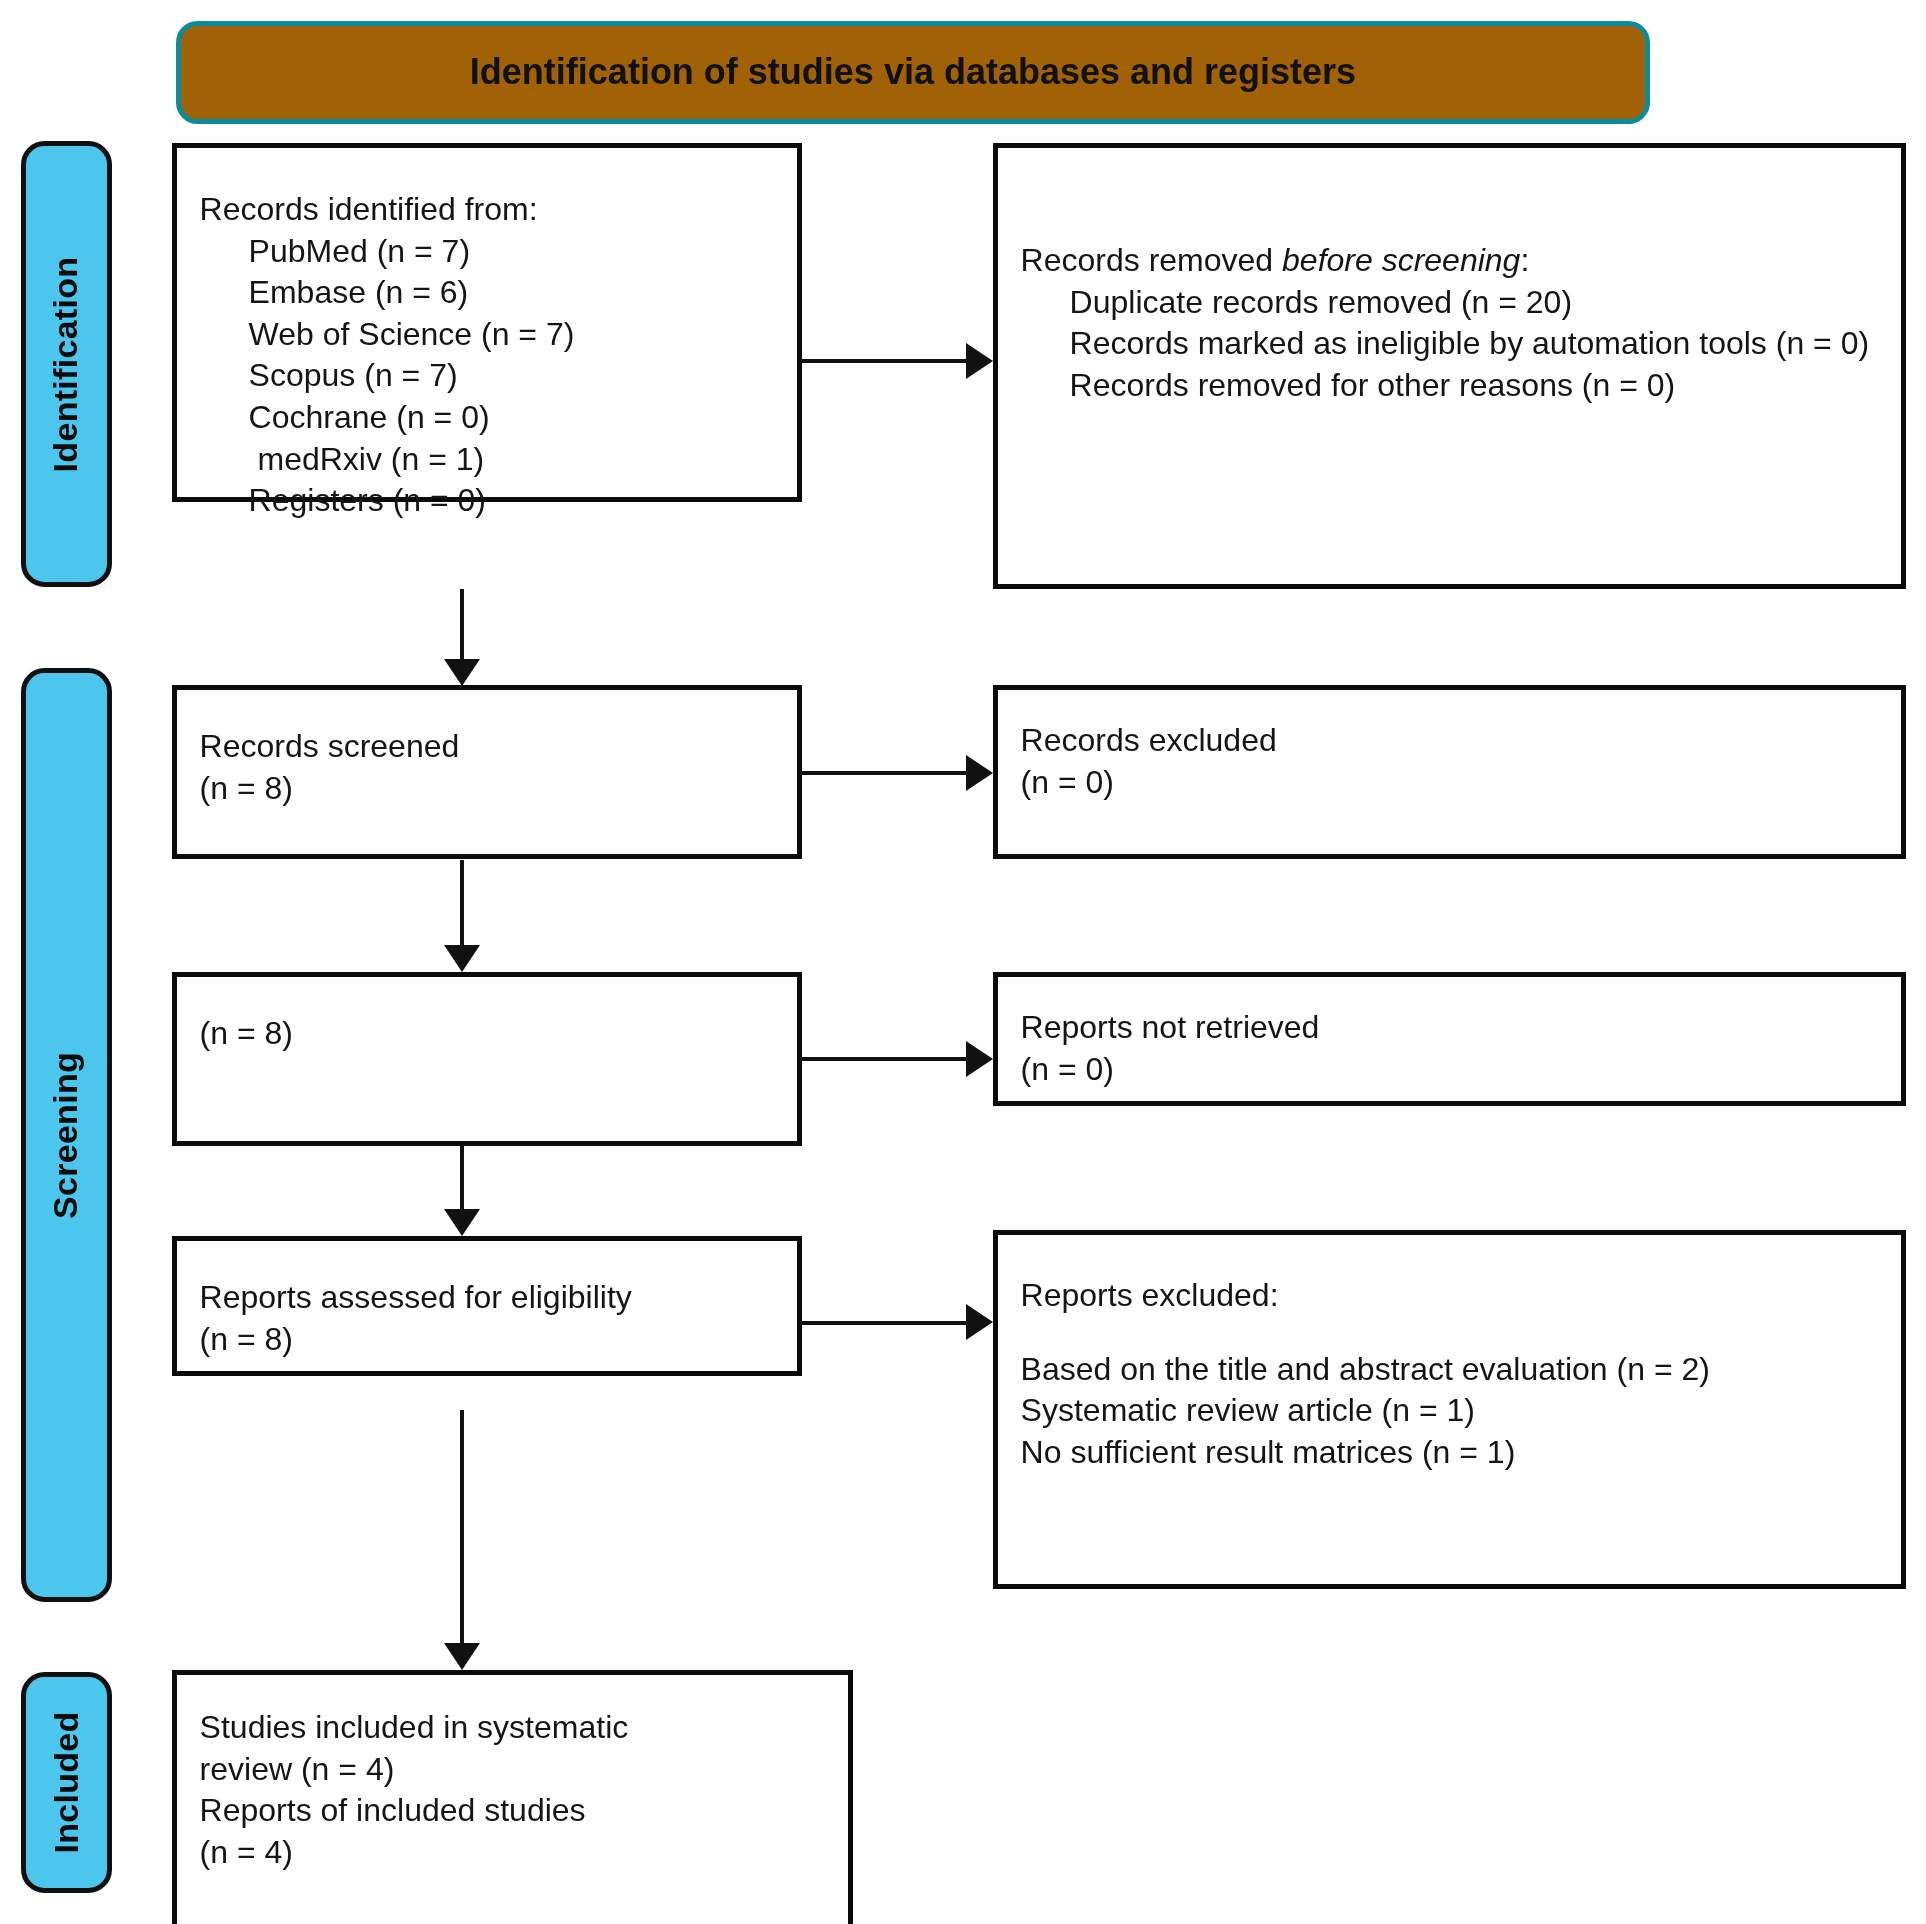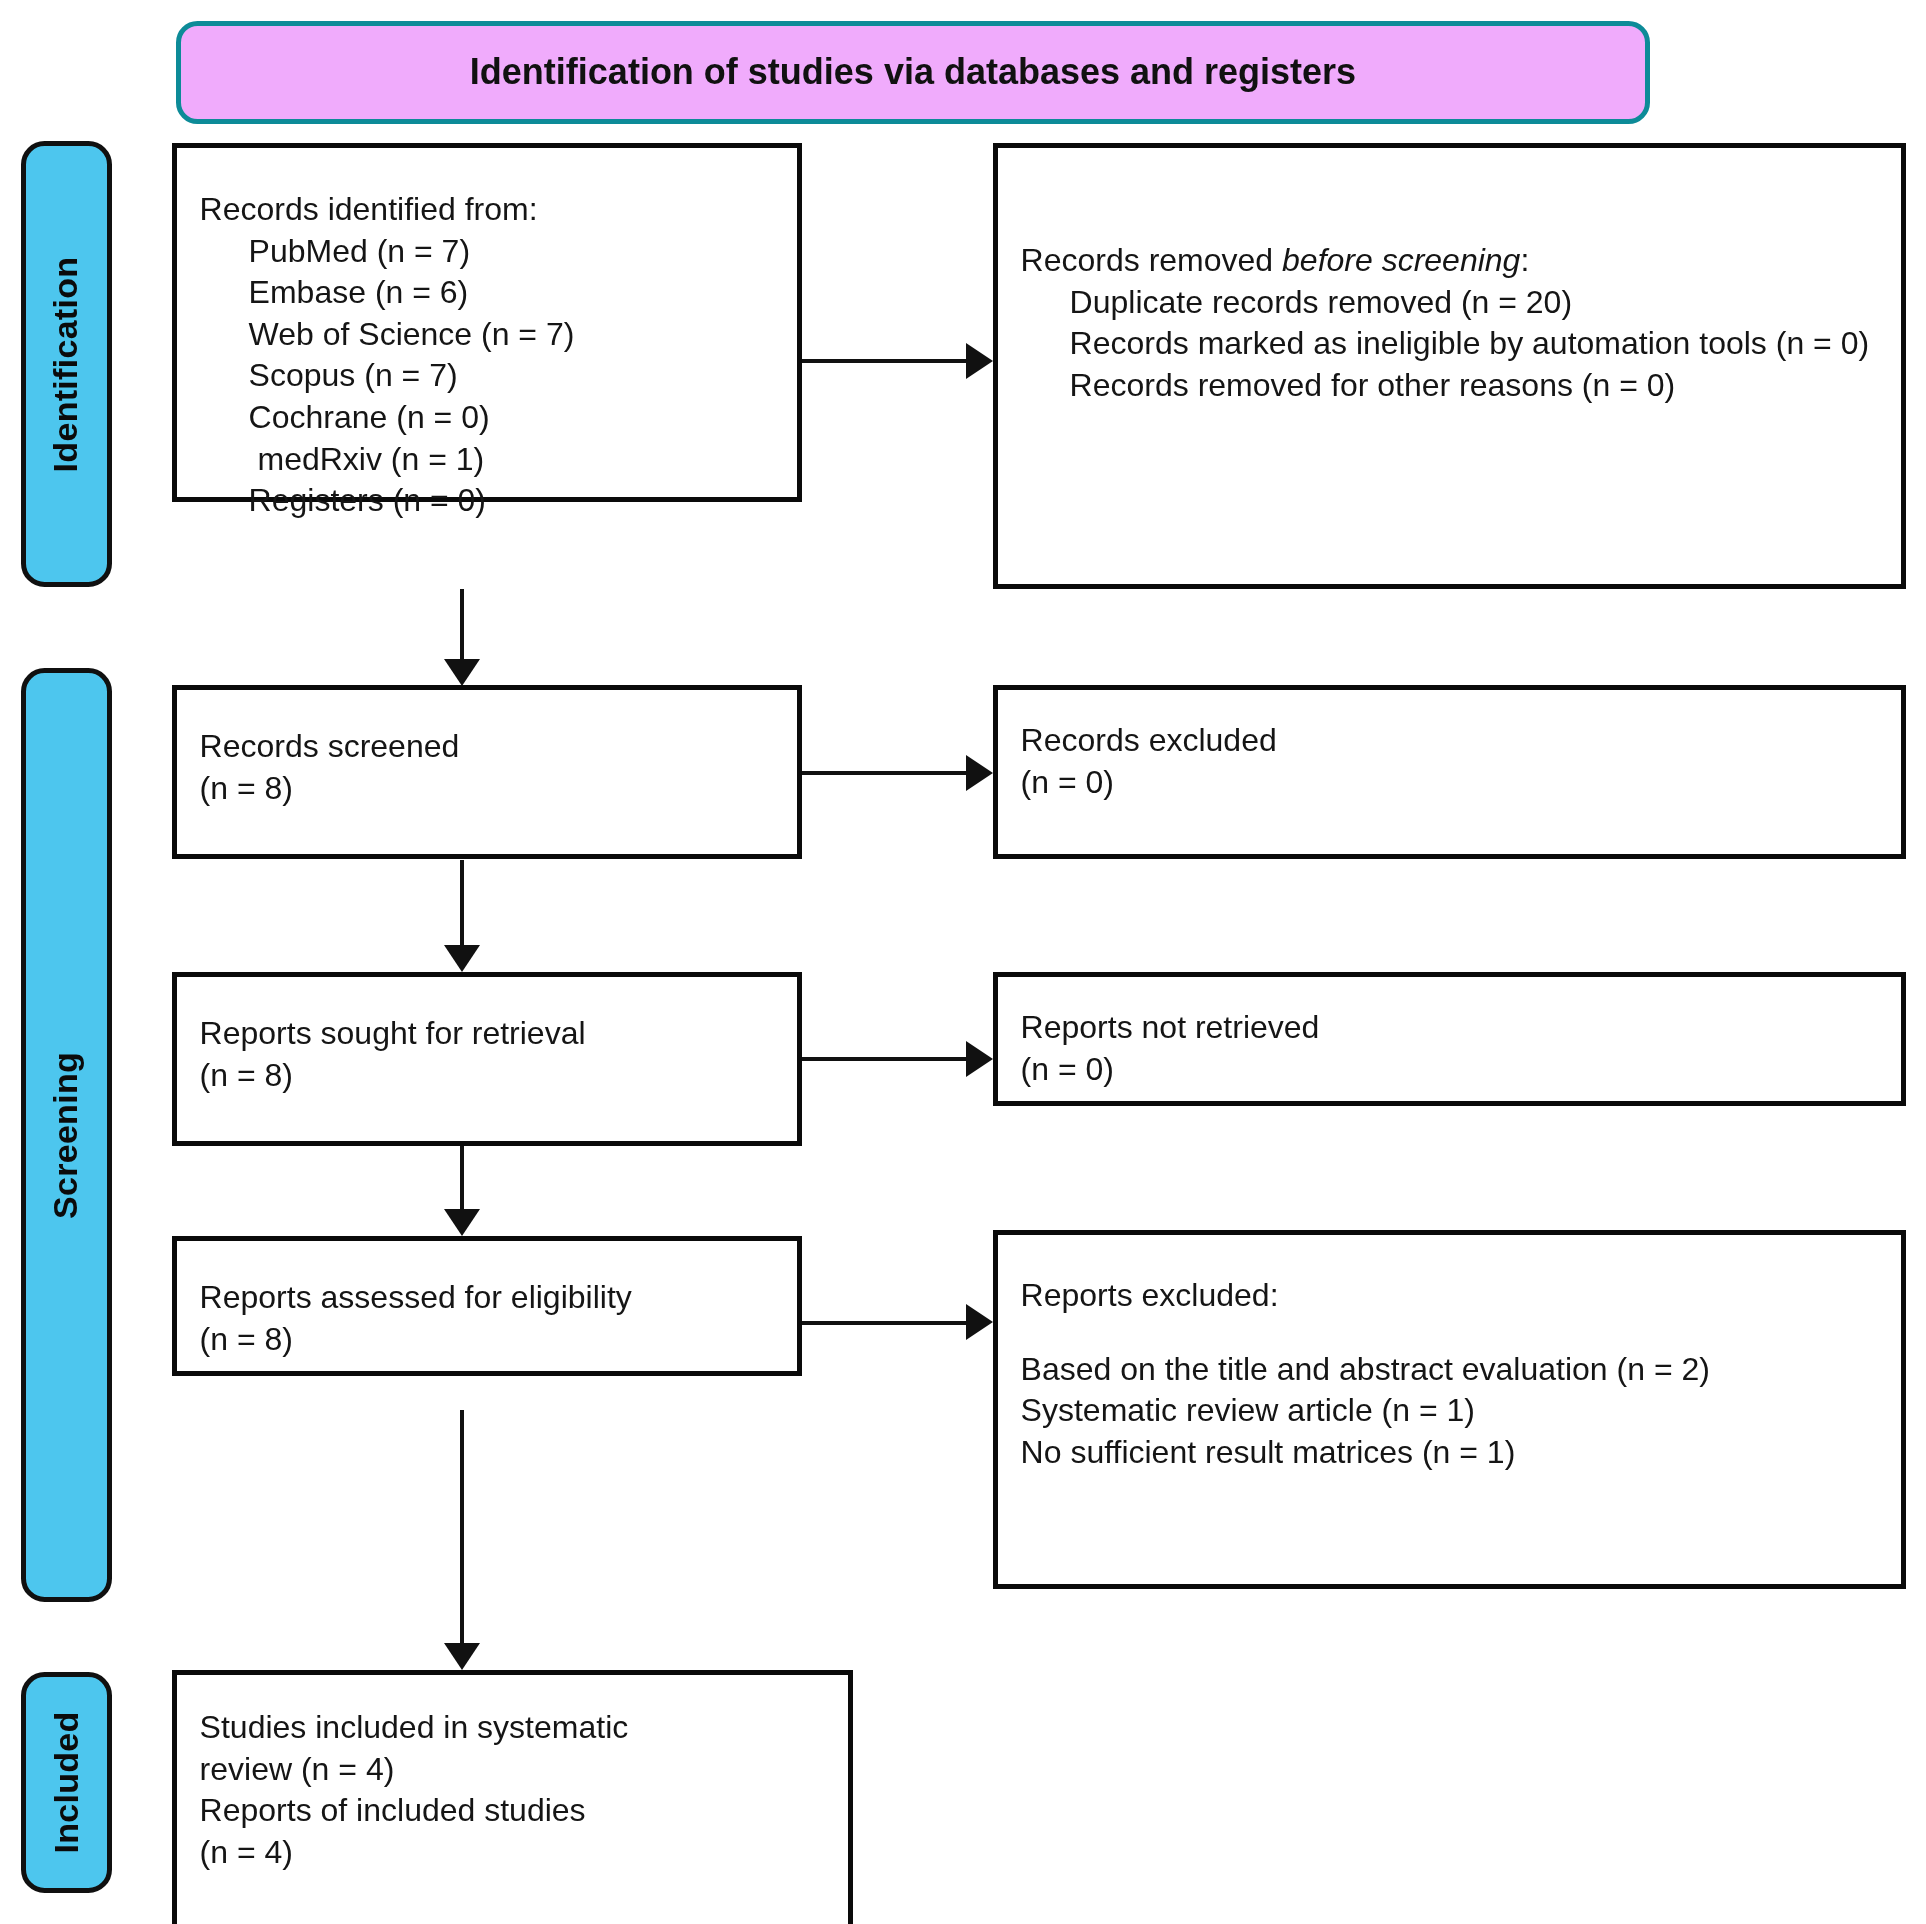--- a/index.html
+++ b/index.html
@@ -18,21 +18,21 @@
     overflow: hidden;
   }
 
   
   .title-banner {
     position: absolute;
     left: 176px;
     top: 20.5px;
     width: 1474px;
     height: 103px;
-    background: #f0abfc;
+    background: #a16207;
     border: 5.6px solid #0D8B98;
     border-radius: 21.5px;
     box-sizing: border-box;
     display: flex;
     align-items: center;
     justify-content: center;
   }
   .title-banner .title-text {
     font-size: 36px;
     font-weight: bold;
@@ -213,21 +213,20 @@
 
   <div class="flow-box" id="box-excluded-records">
     <div class="box-body">
       <div class="line">Records excluded</div>
       <div class="line">(n = 0)</div>
     </div>
   </div>
 
   <div class="flow-box" id="box-sought">
     <div class="box-body">
-      <div class="line">Reports sought for retrieval</div>
       <div class="line">(n = 8)</div>
     </div>
   </div>
 
   <div class="flow-box" id="box-not-retrieved">
     <div class="box-body">
       <div class="line">Reports not retrieved</div>
       <div class="line">(n = 0)</div>
     </div>
   </div>

